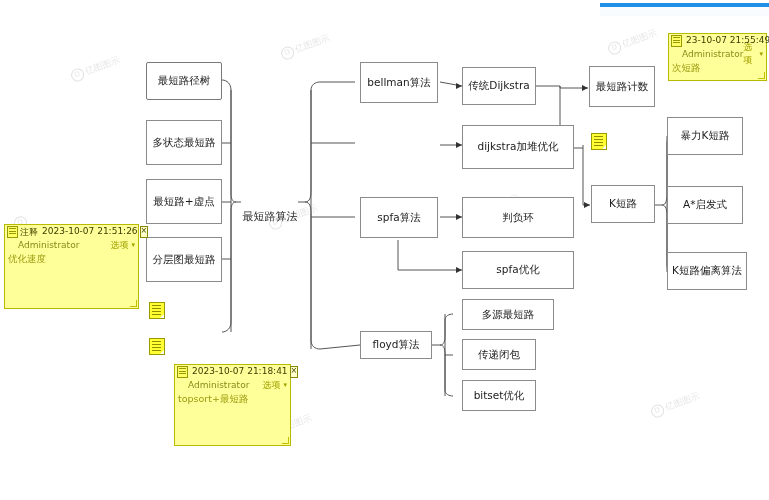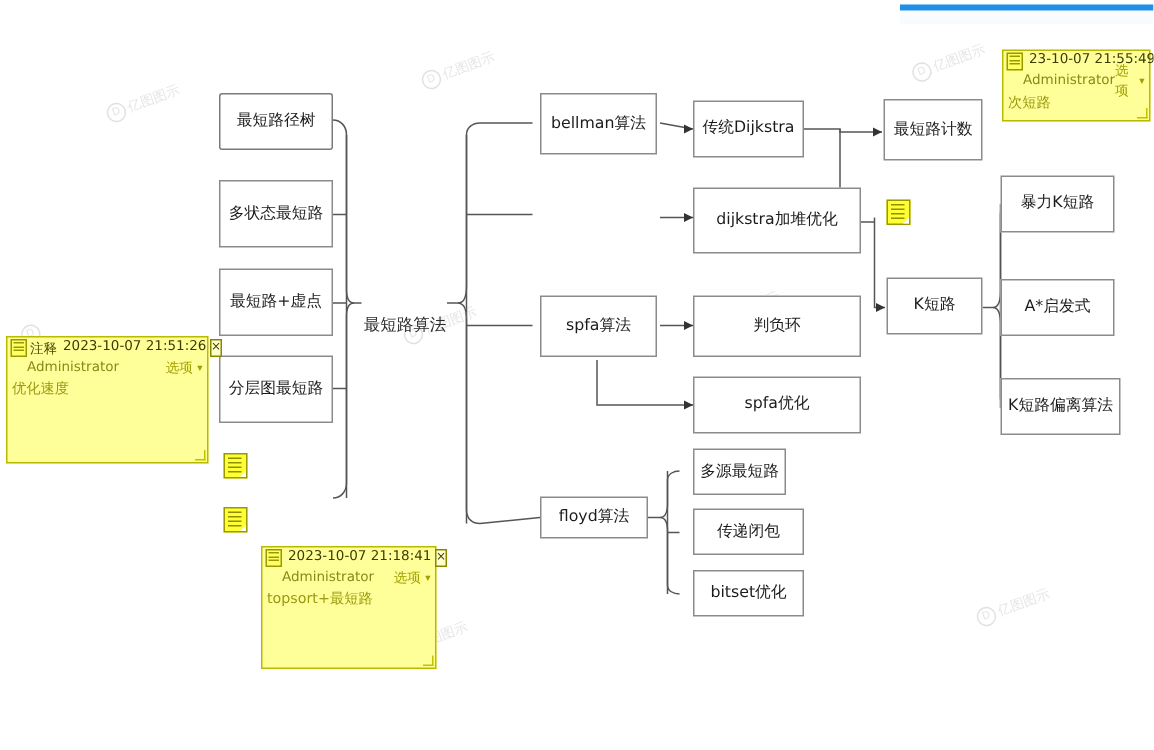--- a/index.html
+++ b/index.html
@@ -247,21 +247,21 @@
   </div>
 
   <div class="node plain" style="left:462px;top:197px;width:112px;height:41px;">
     <span>判负环</span>
   </div>
 
   <div class="node plain" style="left:462px;top:251px;width:112px;height:38px;">
     <span>spfa优化</span>
   </div>
 
-  <div class="node plain" style="left:462px;top:299px;width:62px;height:31px;">
+  <div class="node plain" style="left:462px;top:299px;width:92px;height:31px;">
     <span>多源最短路</span>
   </div>
 
   <div class="node plain" style="left:462px;top:339px;width:74px;height:31px;">
     <span>传递闭包</span>
   </div>
 
   <div class="node plain" style="left:462px;top:380px;width:74px;height:31px;">
     <span>bitset优化</span>
   </div>

